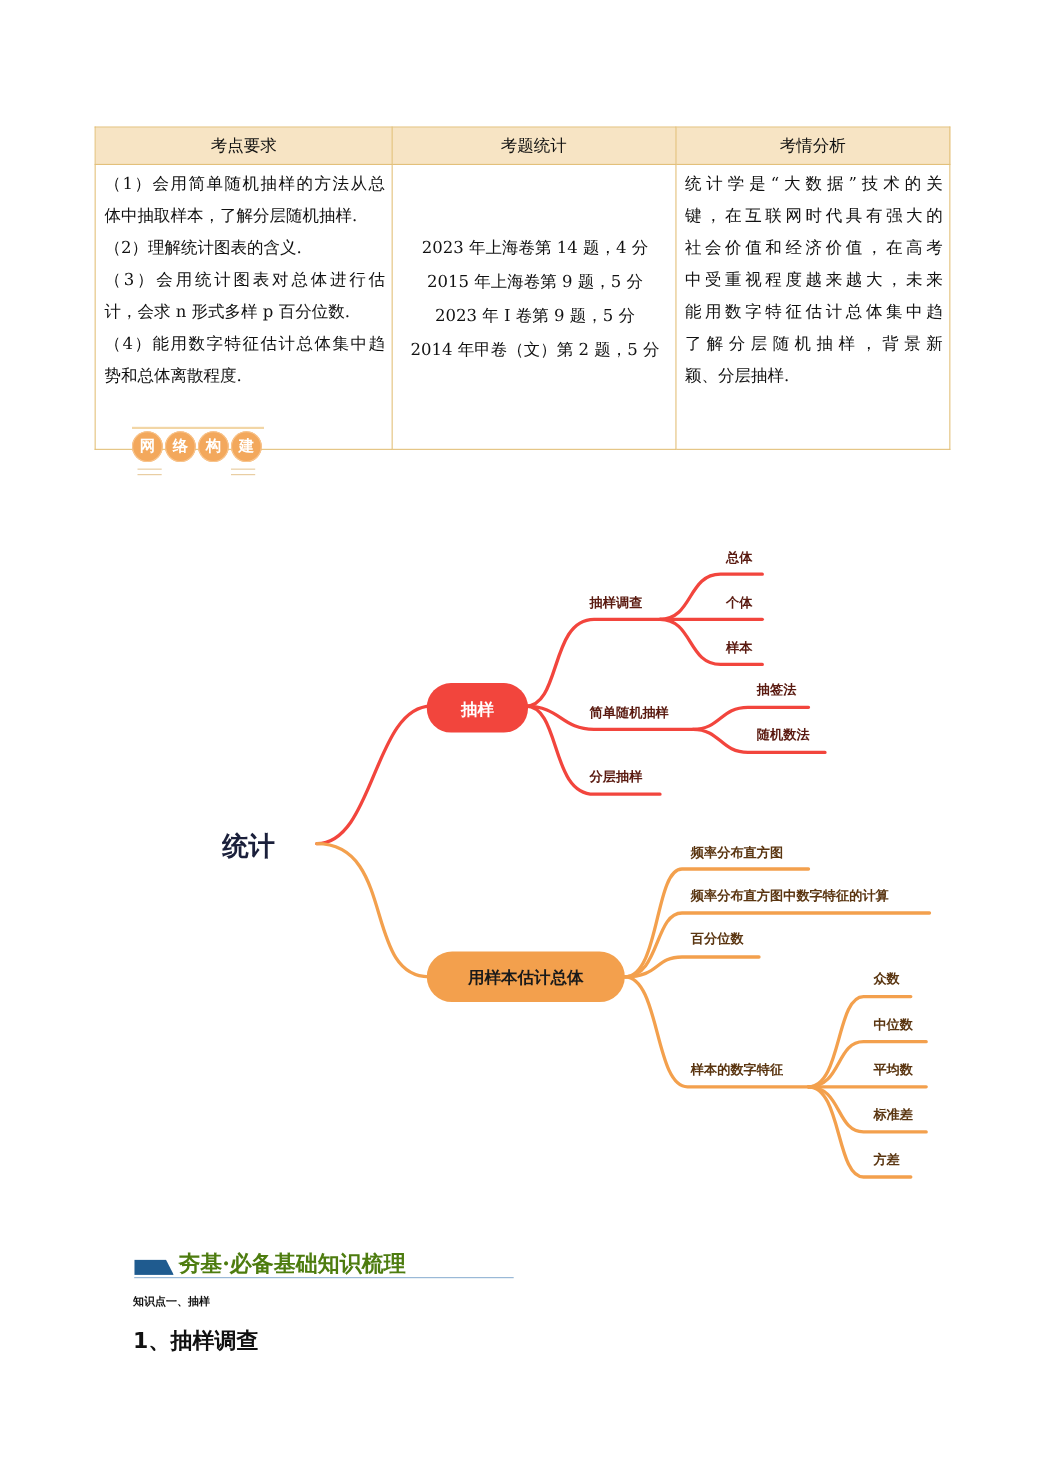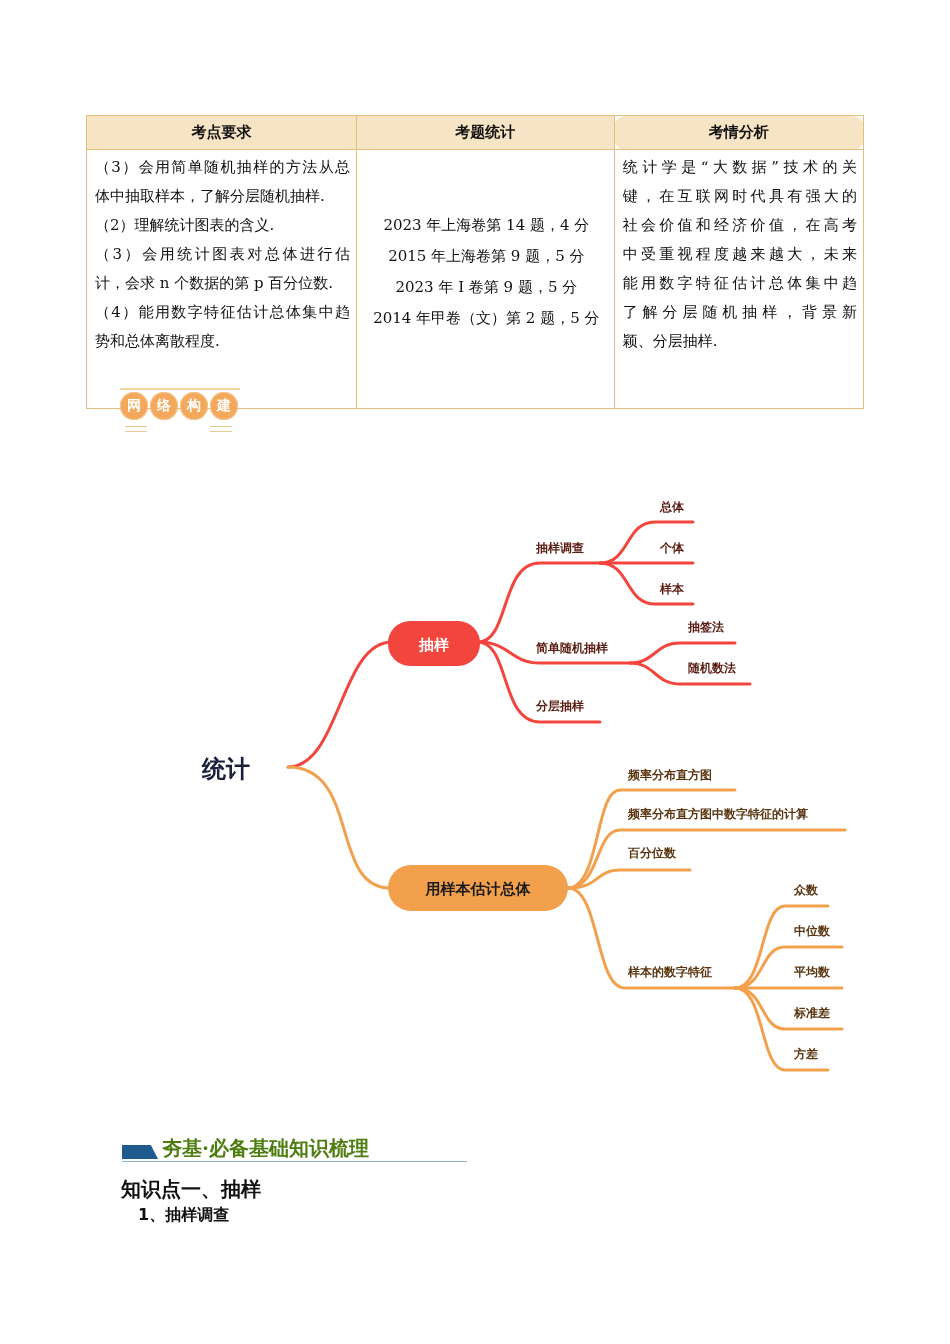--- a/index.html
+++ b/index.html
@@ -1,61 +1,61 @@
 <!DOCTYPE html>
 <html><head>
 <meta charset="utf-8">
 <style>
   html, body { margin:0; padding:0; background:#fff; }
   body { width:950px; height:1344px; position:relative; overflow:hidden;
          font-family:"DejaVu Serif","Liberation Serif",serif; color:#111; }
   .table { position:absolute; left:86px; top:115px; width:778px; border-collapse:collapse; }
   .table th, .table td { border:1.5px solid #e3c07a; }
   .table th { background:#f7e4c4; height:33px; font-family:"DejaVu Sans","Liberation Sans",sans-serif;
-              font-size:15px; font-weight:bold; padding:0; }
+              font-size:15px; font-weight:normal; padding:0; }
   .table td { height:238px; vertical-align:top; font-size:15px; line-height:29px; padding:3px 6px 0 8px; }
-  .c1 { width:260px; } .c2 { width:248px; } .c3 { width:240px;border-radius:12px; }
+  .c1 { width:260px; } .c2 { width:248px; } .c3 { width:240px; }
   .table td.mid { vertical-align:middle; text-align:center; line-height:31px; padding-bottom:17px; }
   .p { text-align:justify; text-align-last:justify; }
   .p.last { text-align-last:left; }
   .badge { position:absolute; left:120px; top:392px; display:flex; gap:2px; }
   .badge span { width:28px; height:28px; border-radius:50%; background:#f3a85c; color:#fff;
                 font-family:"DejaVu Sans",sans-serif; font-weight:bold; font-size:14px;
                 display:flex; align-items:center; justify-content:center; box-shadow:0 0 0 1px #f8c58e inset; }
   .badge-line { position:absolute; left:120px; top:388px; width:120px; height:2px; background:#f2d6a6; }
   .badge-ul1 { position:absolute; left:125px; top:426px; width:22px; height:4px; border-top:1px solid #e7c99a; border-bottom:1px solid #e7c99a; }
   .badge-ul2 { position:absolute; left:210px; top:426px; width:22px; height:4px; border-top:1px solid #e7c99a; border-bottom:1px solid #e7c99a; }
   svg.map { position:absolute; left:0; top:480px; }
   .mtxt { font-family:"DejaVu Sans","Liberation Sans",sans-serif; font-weight:bold; }
   .sec-bar { position:absolute; left:122px; top:1145px; width:36px; height:14px; background:#1f5b8f;
              clip-path:polygon(0 0,80% 0,100% 100%,0 100%); }
   .sec-title { position:absolute; left:162px; top:1135px; font-size:20px; font-weight:bold; color:#4d7c0f; font-family:"DejaVu Serif",serif; }
   .sec-line { position:absolute; left:122px; top:1161px; width:345px; height:1px; background:#8fb2d3; }
-  .h1 { position:absolute; left:121px; top:1176px; font-size:20px; font-weight:bold; font-family:"DejaVu Sans",sans-serif; }
-  .h2 { position:absolute; left:138px; top:1205px; font-size:16px; font-weight:bold; font-family:"DejaVu Sans",sans-serif; }
+  .h1 { position:absolute; left:121px; top:1176px; font-size:10px; font-weight:bold; font-family:"DejaVu Sans",sans-serif; }
+  .h2 { position:absolute; left:121px; top:1205px; font-size:20px; font-weight:bold; font-family:"DejaVu Sans",sans-serif; }
 </style>
 </head>
 <body>
 
 <table class="table">
   <thead>
     <tr>
       <th class="c1">考点要求</th>
       <th class="c2">考题统计</th>
       <th class="c3">考情分析</th>
     </tr>
   </thead>
   <tbody>
     <tr>
       <td>
-        <div class="p">（3）会用简单随机抽样的方法从总</div>
+        <div class="p">（1）会用简单随机抽样的方法从总</div>
         <div class="p last">体中抽取样本，了解分层随机抽样.</div>
         <div class="p last">（2）理解统计图表的含义.</div>
         <div class="p">（3）会用统计图表对总体进行估</div>
-        <div class="p last">计，会求 n 个数据的第 p 百分位数.</div>
+        <div class="p last">计，会求 n 形式多样 p 百分位数.</div>
         <div class="p">（4）能用数字特征估计总体集中趋</div>
         <div class="p last">势和总体离散程度.</div>
       </td>
       <td class="mid">
         <div>2023 年上海卷第 14 题，4 分</div>
         <div>2015 年上海卷第 9 题，5 分</div>
         <div>2023 年 I 卷第 9 题，5 分</div>
         <div>2014 年甲卷（文）第 2 题，5 分</div>
       </td>
       <td>

